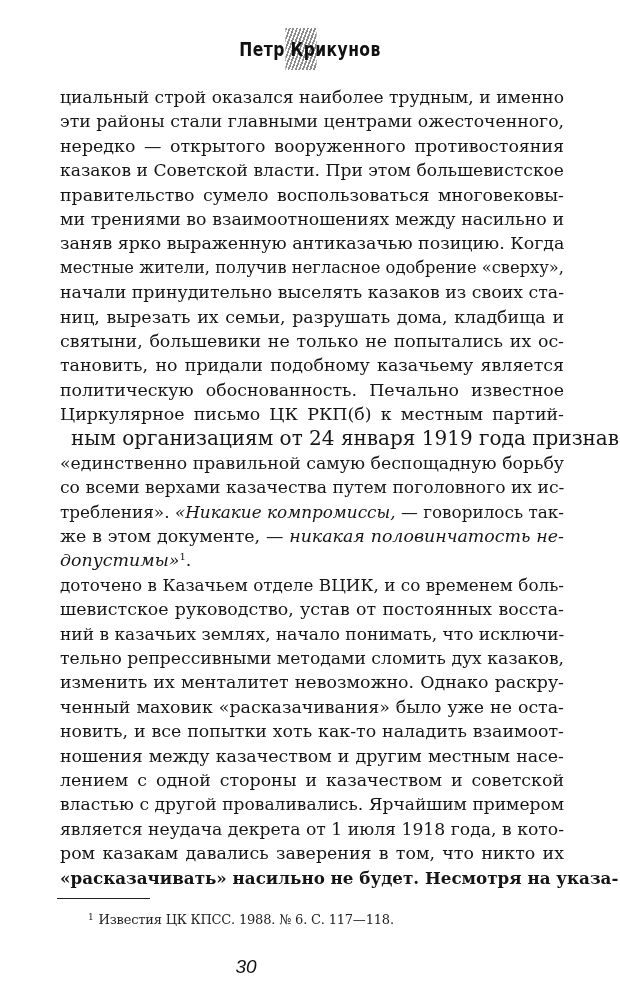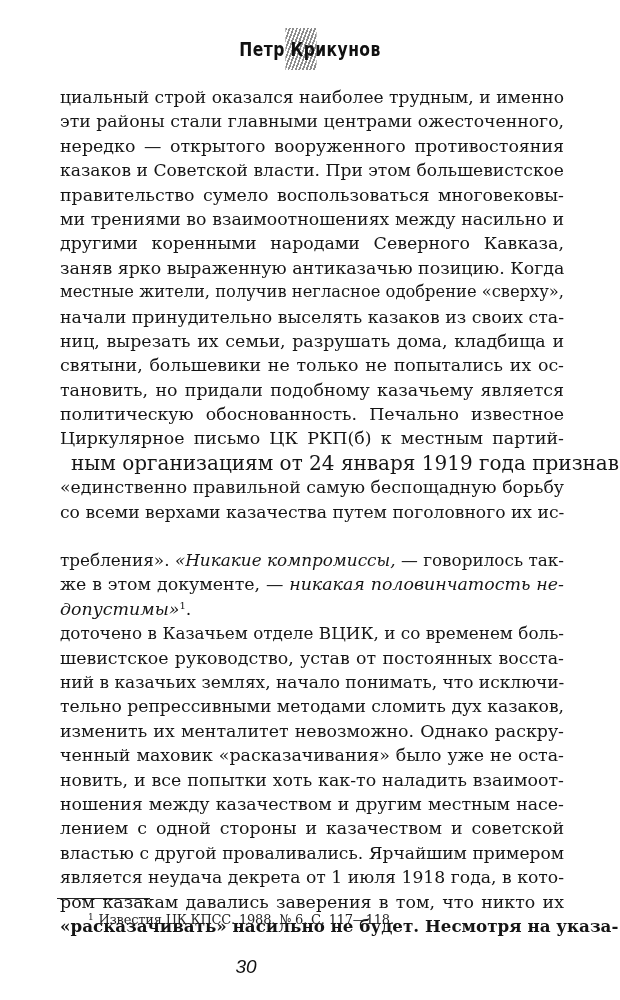--- a/index.html
+++ b/index.html
@@ -44,33 +44,32 @@
   <span class="surname">Крикунов</span>
 </div>
 
 <div class="body-text">
   <span class="line" style="font-size: 17.0947px;">циальный строй оказался наиболее трудным, и именно</span>
   <span class="line" style="font-size: 17.297px;">эти районы стали главными центрами ожесточенного,</span>
   <span class="line">нередко — открытого вооруженного противостояния</span>
   <span class="line" style="font-size: 17.1281px;">казаков и Советской власти. При этом большевистское</span>
   <span class="line">правительство сумело воспользоваться многовековы-</span>
   <span class="line" style="font-size: 17.3312px;">ми трениями во взаимоотношениях между насильно и</span>
-  <span class="line">другими коренными народами Северного Кавказа,</span>
   <span class="line">заняв ярко выраженную антиказачью позицию. Когда</span>
   <span class="line" style="font-size: 16.3004px;">местные жители, получив негласное одобрение «сверху»,</span>
   <span class="line" style="font-size: 17.3312px;">начали принудительно выселять казаков из своих ста-</span>
   <span class="line">ниц, вырезать их семьи, разрушать дома, кладбища и</span>
   <span class="line">святыни, большевики не только не попытались их ос-</span>
   <span class="line">тановить, но придали подобному казачьему является</span>
   <span class="line">политическую обоснованность. Печально известное</span>
   <span class="line">Циркулярное письмо ЦК РКП(б) к местным партий-</span>
   <span class="line" style="font-size: 20px; margin-left: 11px;">ным организациям от 24 января 1919 года признавало</span>
   <span class="line" style="font-size: 17.297px;">«единственно правильной самую беспощадную борьбу</span>
   <span class="line" style="font-size: 17.1616px;">со всеми верхами казачества путем поголовного их ис-</span>
-  <span class="line" style="font-size: 16.8322px; margin-top: 24px;">
+  <span class="line" style="font-size: 16.8322px;">
     <span>требления». </span><span class="it">«Никакие компромиссы,</span><span> — говорилось так-</span>
   </span>
   <span class="line">
     <span>же в этом документе, — </span><span class="it">никакая половинчатость не-</span>
   </span>
   <span class="line last">
     <span class="it">допустимы»</span><sup>1</sup><span>.</span>
   </span>
   <span class="line" style="font-size: 16.8px;">доточено в Казачьем отделе ВЦИК, и со временем боль-</span>
   <span class="line">шевистское руководство, устав от постоянных восста-</span>

